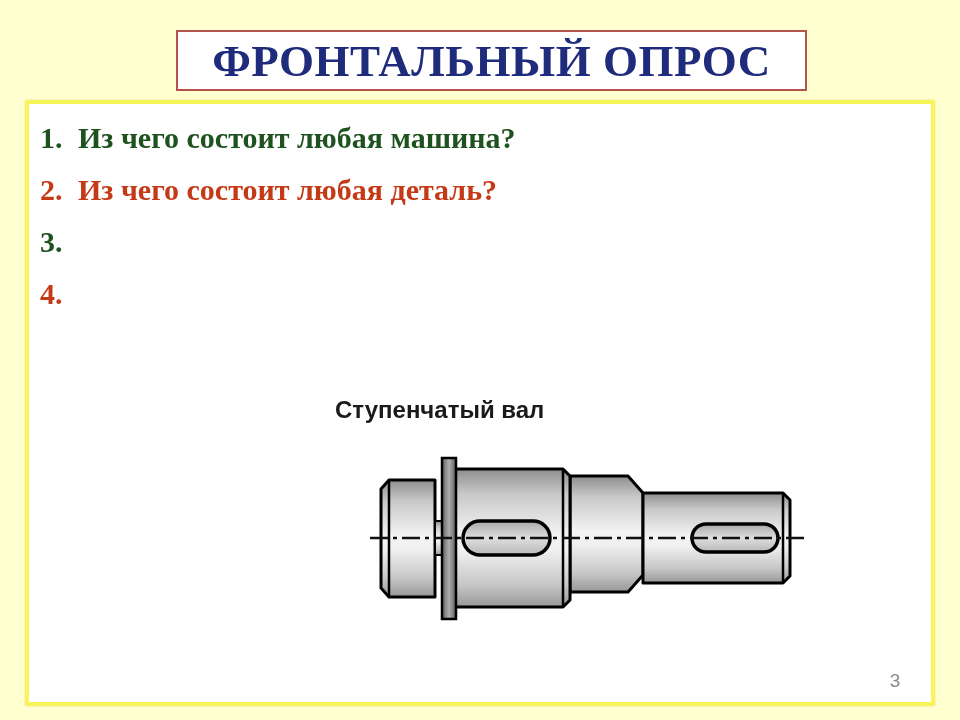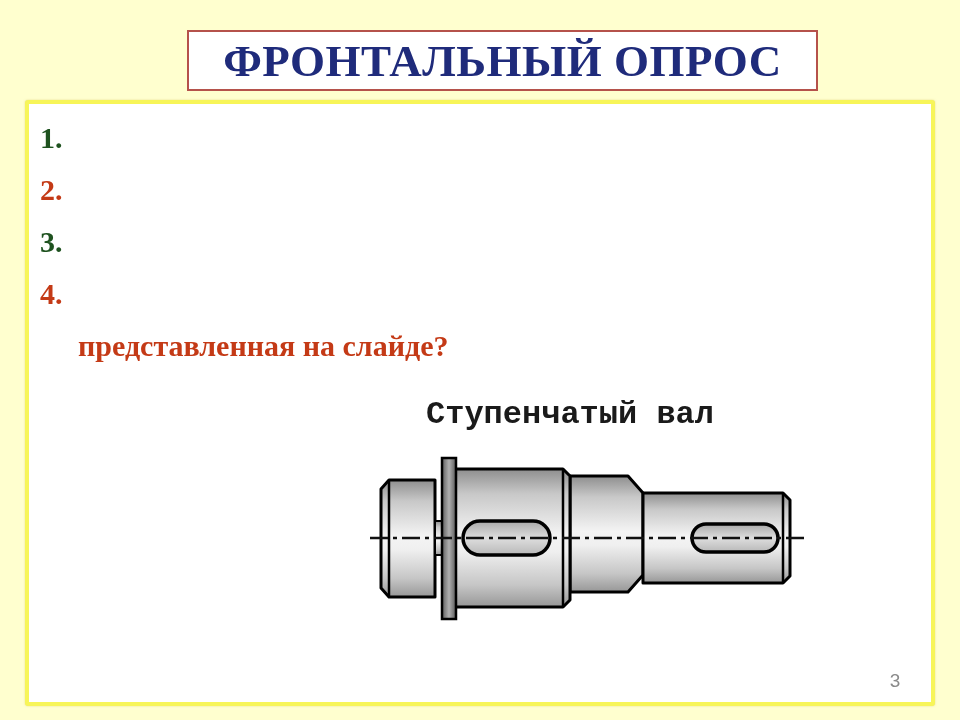--- a/index.html
+++ b/index.html
@@ -5,21 +5,21 @@
   html,body{margin:0;padding:0;background:#e9e9e9;}
   .slide{
     position:relative;
     width:960px;height:720px;
     background:#ffffcf;
     overflow:hidden;
     font-family:"Liberation Serif", serif;
   }
   .title-box{
     position:absolute;
-    left:187px;top:30px;width:627px;height:57px;
+    left:176px;top:30px;width:627px;height:57px;
     background:#ffffff;
     border:2px solid #b5524b;
     display:flex;align-items:center;justify-content:center;
   }
   .title-text{
     color:#1f2b7b;
     font-size:45px;
     font-weight:bold;
     letter-spacing:0.5px;
     white-space:nowrap;
@@ -43,24 +43,23 @@
     font-weight:bold;
     white-space:nowrap;
   }
   .q-num{width:38px;flex:0 0 38px;}
   .q-cont .q-num{visibility:hidden;}
   .q-green{color:#1e521f;}
   .q-red{color:#c43a16;}
   .figure-caption{
     position:absolute;
     left:335px;top:396px;width:470px;
-    text-align:center;
-    font-family:Liberation Mono, monospace;
+    font-family:Liberation Sans, sans-serif;
     font-weight:bold;
-    font-size:32px;
+    font-size:24px;
     color:#1a1a1a;
   }
   .shaft-figure{
     position:absolute;
     left:360px;top:445px;width:460px;height:190px;
   }
   .page-number{
     position:absolute;
     left:880px;top:670px;width:30px;
     text-align:center;
@@ -76,33 +75,31 @@
 
   <div class="title-box">
     <span class="title-text">ФРОНТАЛЬНЫЙ ОПРОС</span>
   </div>
 
   <div class="content-box"></div>
 
   <div class="questions">
     <div class="q-row q-green">
       <span class="q-num">1.</span>
+      <span class="q-text">Из чего состоит любая машина?</span>
     </div>
     <div class="q-row q-red">
       <span class="q-num">2.</span>
+      <span class="q-text">Из чего состоит любая деталь?</span>
     </div>
     <div class="q-row q-green">
       <span class="q-num">3.</span>
     </div>
     <div class="q-row q-red">
       <span class="q-num">4.</span>
-    </div>
-    <div class="q-row q-red q-cont">
-      <span class="q-num">4.</span>
-      <span class="q-text">представленная на слайде?</span>
     </div>
   </div>
 
   <div class="figure-caption">Ступенчатый вал</div>
 
   <svg class="shaft-figure" viewBox="0 0 460 190" xmlns="http://www.w3.org/2000/svg" aria-hidden="true">
     <defs>
       <linearGradient id="shaftGrad" x1="0" y1="0" x2="0" y2="1">
         <stop offset="0" stop-color="#8e8e8e"></stop>
         <stop offset="0.18" stop-color="#c8c8c8"></stop>

